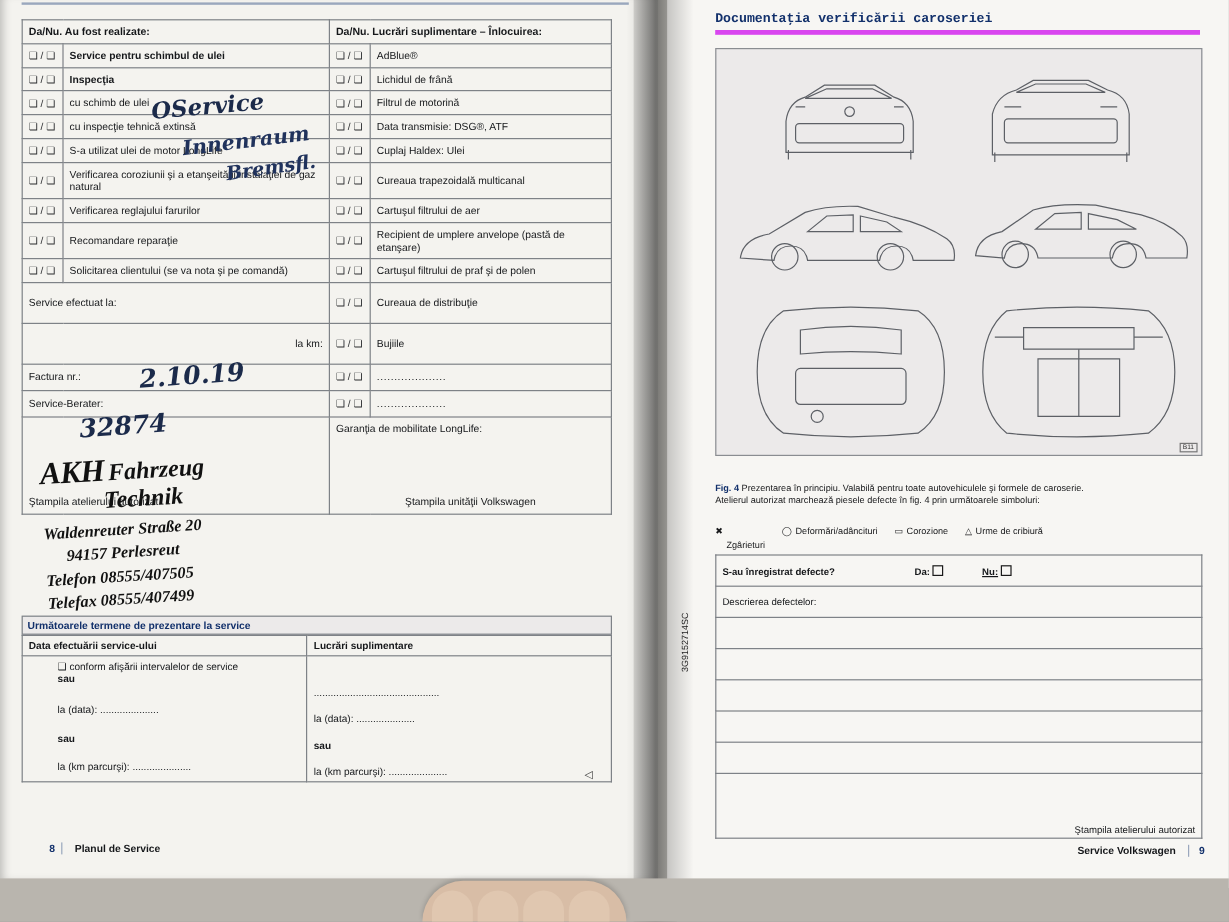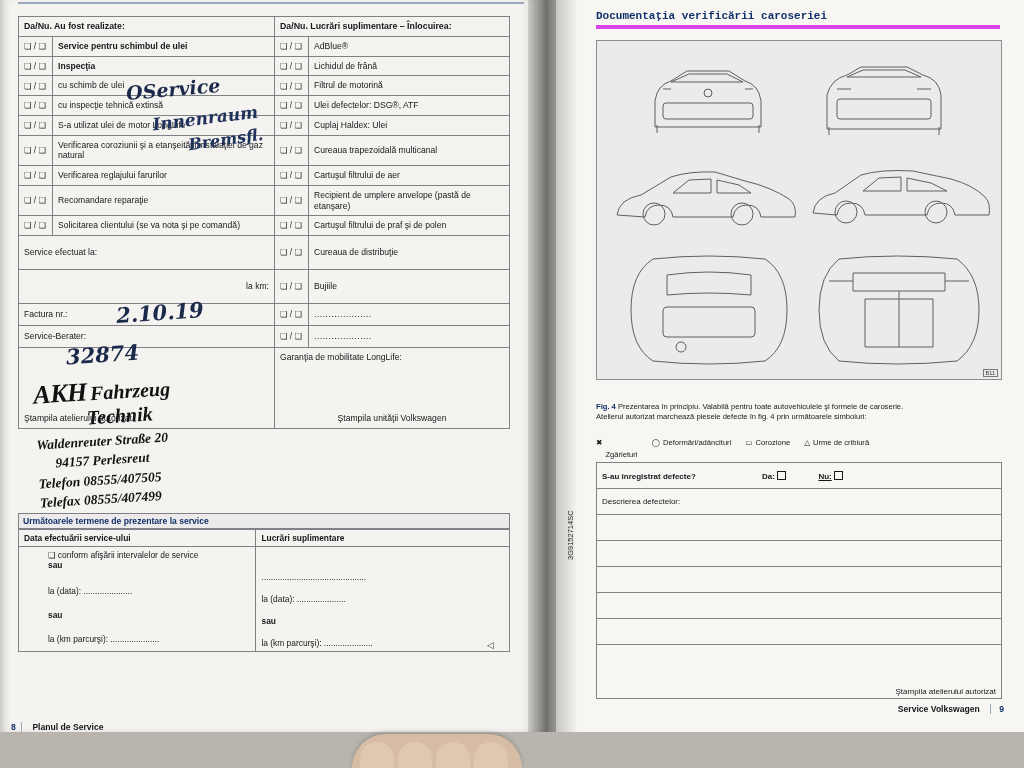--- a/index.html
+++ b/index.html
@@ -97,22 +97,22 @@
     position:absolute; left:18px; top:519px; width:492px;
     font-size:8.6px; font-weight:bold; color:#12306b;
     border:0.8px solid #7e8287; padding:2px 4px; background:#eceaea;
   }
   table.terms{
     position:absolute; left:18px; top:535px; width:492px;
     border-collapse:collapse; font-size:8.4px; color:#15171a;
   }
   table.terms td{ border:0.8px solid #7e8287; padding:3px 5px; vertical-align:top;}
   .pagefoot{
-    position:absolute; left:6px; top:708px; width:492px;
-    font-size:8.6px; color:#15171a;margin-top:20px;
+    position:absolute; left:36px; top:708px; width:492px;
+    font-size:8.6px; color:#15171a;
   }
   .pagenum-box{
     display:inline-block; width:16px; text-align:center; color:#12306b;
     font-weight:bold; border-right:1px solid #9aa7bd; margin-right:8px;
   }
   .tri{ position:absolute; left:487px; top:646px; font-size:9px; color:#333;}
 
   
   .r-title{
     position:absolute; left:40px; top:18px; font-size:11px; font-weight:bold;
@@ -182,21 +182,21 @@
       <tr>
         <td class="cb">❏ / ❏</td>
         <td>cu schimb de ulei</td>
         <td class="cb">❏ / ❏</td>
         <td>Filtrul de motorină</td>
       </tr>
       <tr>
         <td class="cb">❏ / ❏</td>
         <td>cu inspecţie tehnică extinsă</td>
         <td class="cb">❏ / ❏</td>
-        <td>Ulei defectelor: DSG®, ATF</td>
+        <td>Data transmisie: DSG®, ATF</td>
       </tr>
       <tr>
         <td class="cb">❏ / ❏</td>
         <td>S-a utilizat ulei de motor LongLife</td>
         <td class="cb">❏ / ❏</td>
         <td>Cuplaj Haldex: Ulei</td>
       </tr>
       <tr>
         <td class="cb">❏ / ❏</td>
         <td>Verificarea coroziunii şi a etanşeităţii instalaţiei de gaz natural</td>

